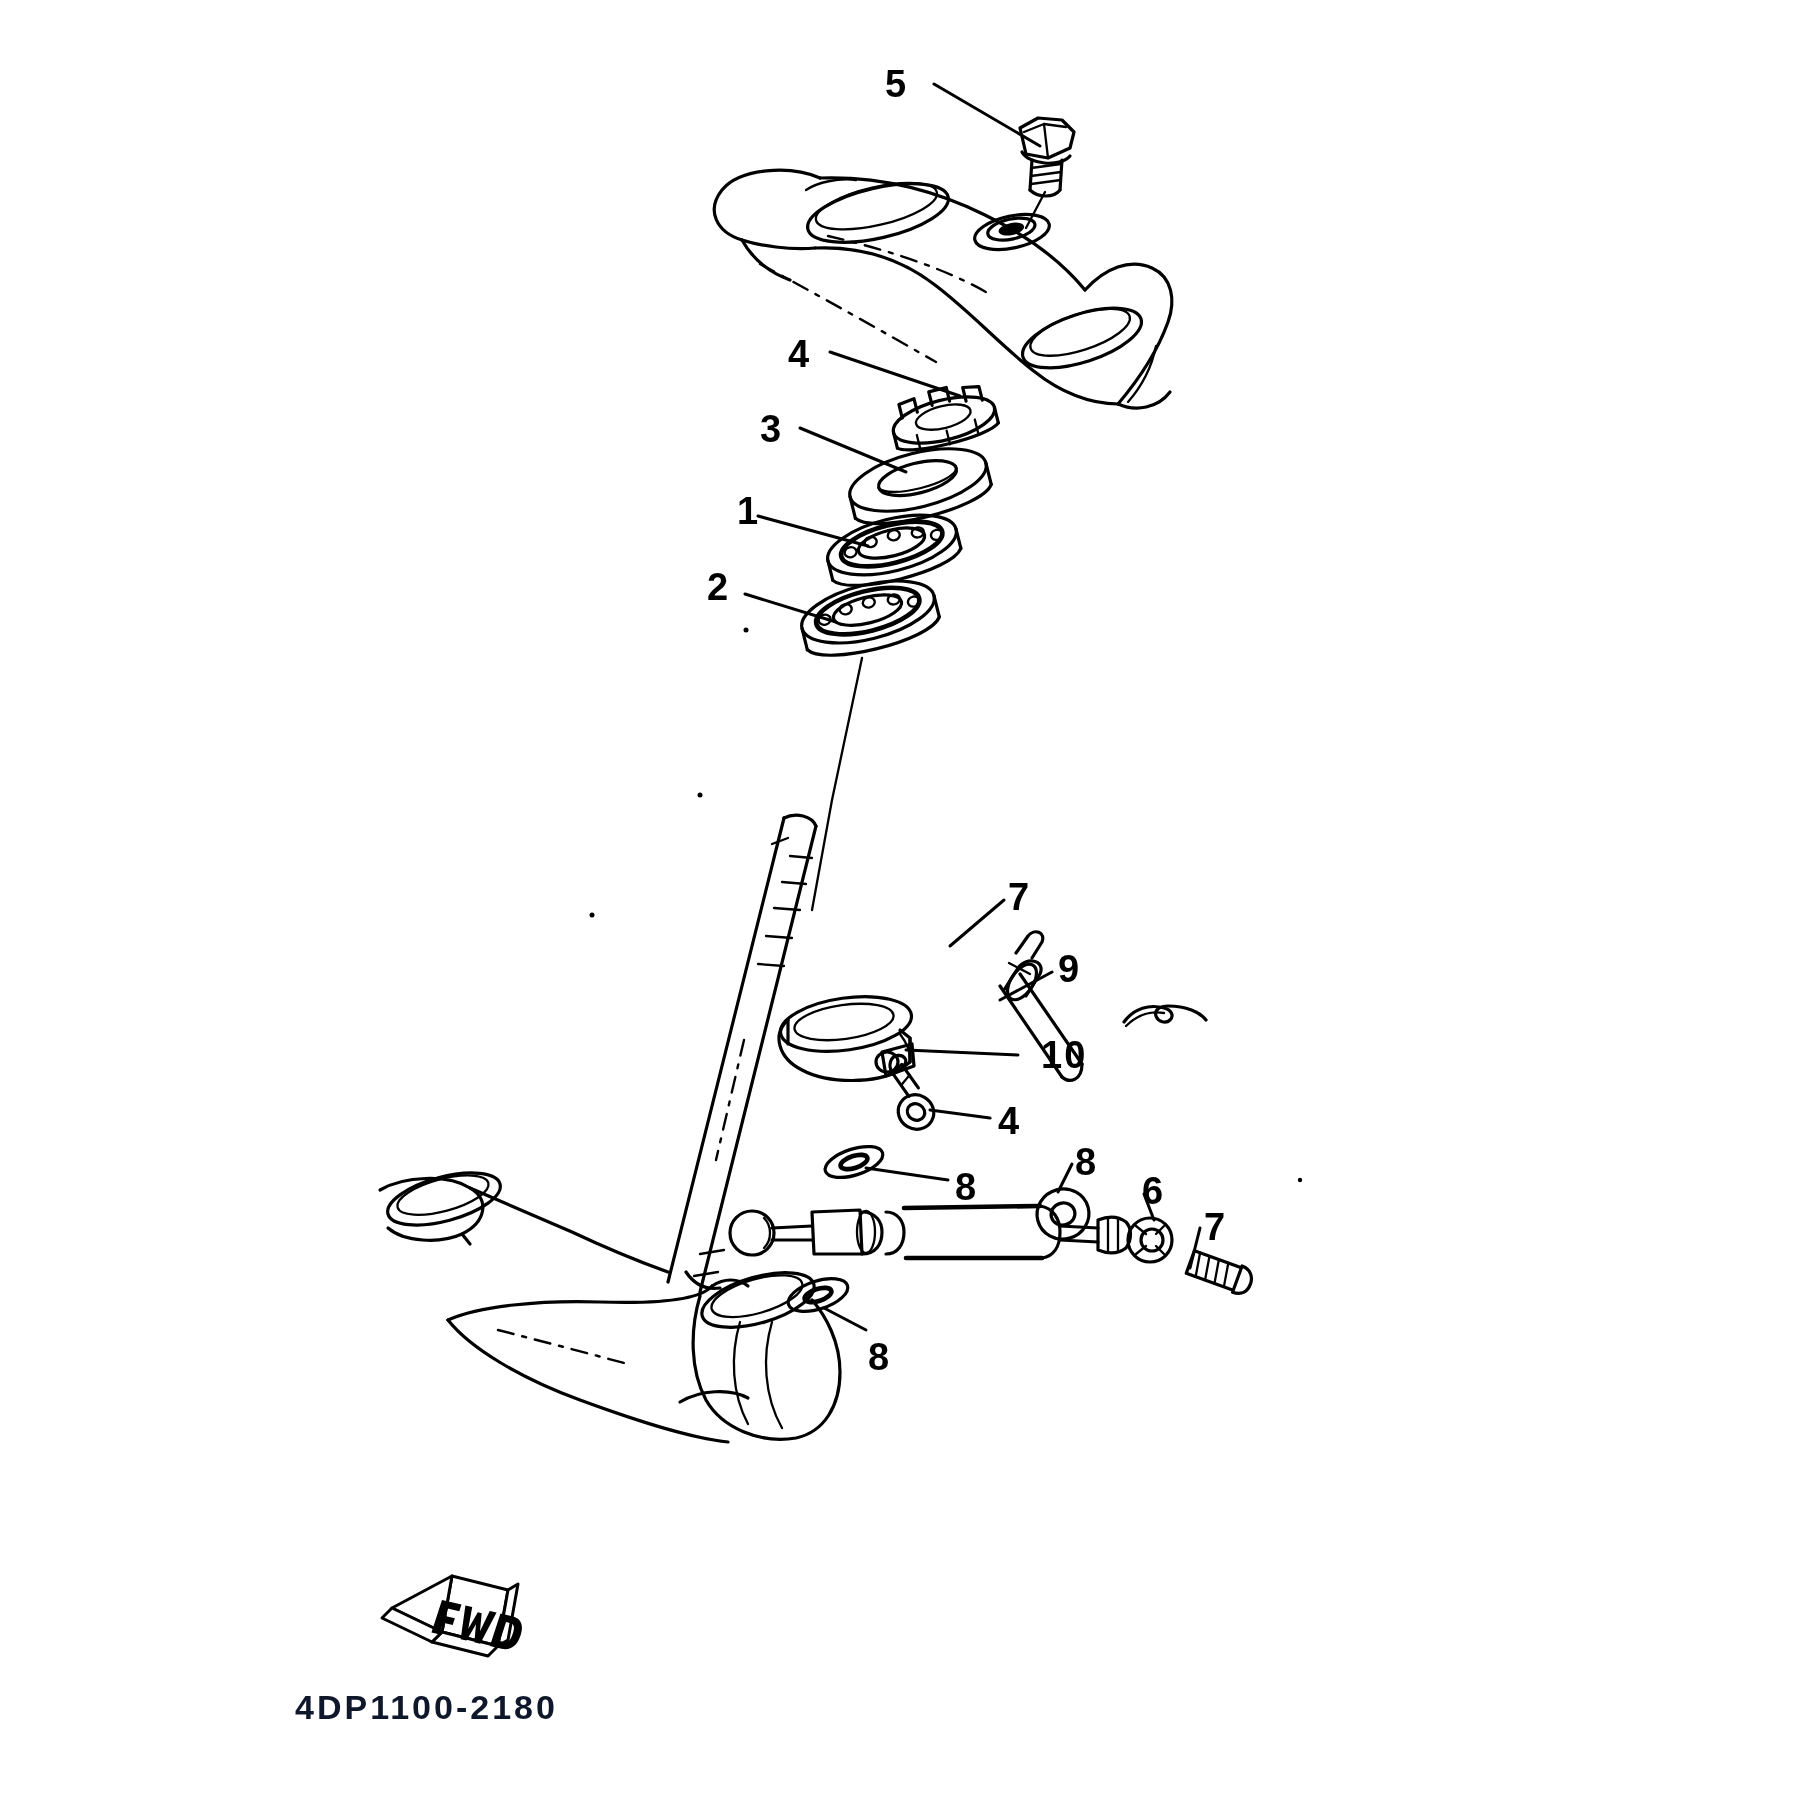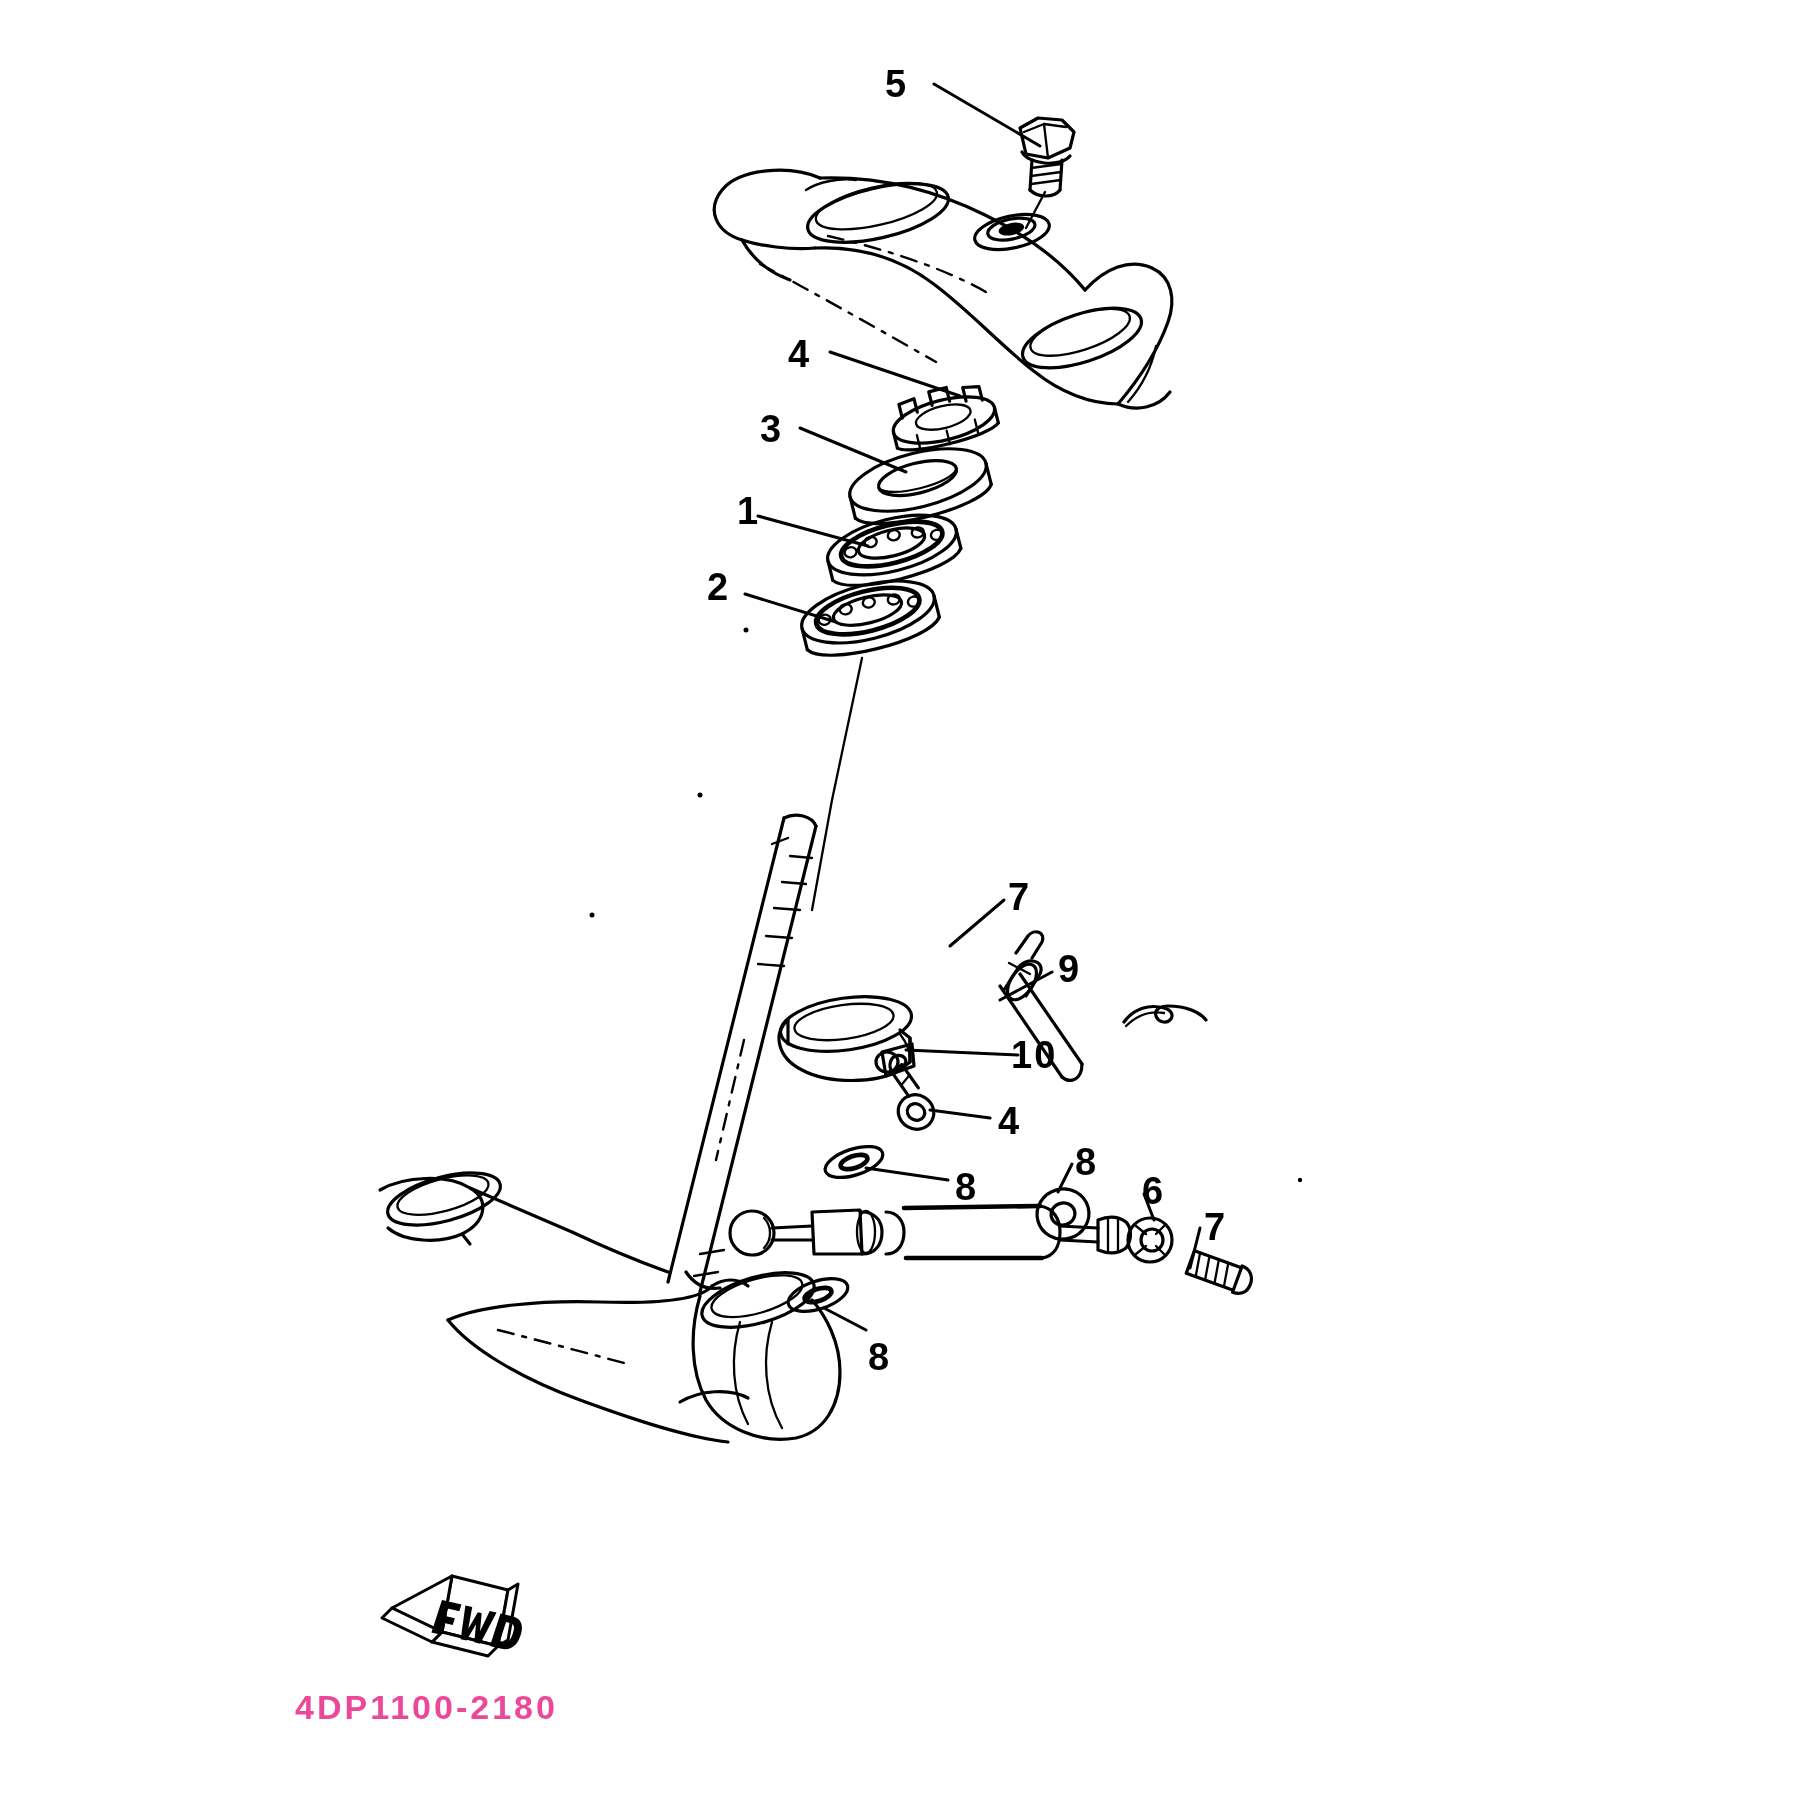--- a/index.html
+++ b/index.html
@@ -36,21 +36,21 @@
     user-select: none;
   }
   .partnum {
     position: absolute;
     left: 295px;
     top: 1688px;
     font-family: "Liberation Sans", sans-serif;
     font-weight: 700;
     font-size: 34px;
     letter-spacing: 3px;
-    color: #ec4899;
+    color: #0f172a;
     white-space: nowrap;
   }
 </style>
 </head>
 <body>
 
 <div id="sheet">
 
   <svg id="art" viewBox="0 0 1800 1800" xmlns="http://www.w3.org/2000/svg">
     <defs>
@@ -374,21 +374,21 @@
     </g>
   </svg>
 
   <div class="callout" style="left:885px; top:65px;">5</div>
   <div class="callout" style="left:788px; top:335px;">4</div>
   <div class="callout" style="left:760px; top:410px;">3</div>
   <div class="callout" style="left:737px; top:492px;">1</div>
   <div class="callout" style="left:707px; top:568px;">2</div>
   <div class="callout" style="left:1008px; top:878px;">7</div>
   <div class="callout" style="left:1058px; top:950px;">9</div>
-  <div class="callout" style="left:1011px; top:1036px;">10</div>
+  <div class="callout" style="left:1041px; top:1036px;">10</div>
   <div class="callout" style="left:998px; top:1102px;">4</div>
   <div class="callout" style="left:955px; top:1168px;">8</div>
   <div class="callout" style="left:1075px; top:1143px;">8</div>
   <div class="callout" style="left:1142px; top:1172px;">6</div>
   <div class="callout" style="left:1204px; top:1208px;">7</div>
   <div class="callout" style="left:868px; top:1338px;">8</div>
 
   <div class="partnum">4DP1100-2180</div>
 
 </div>

